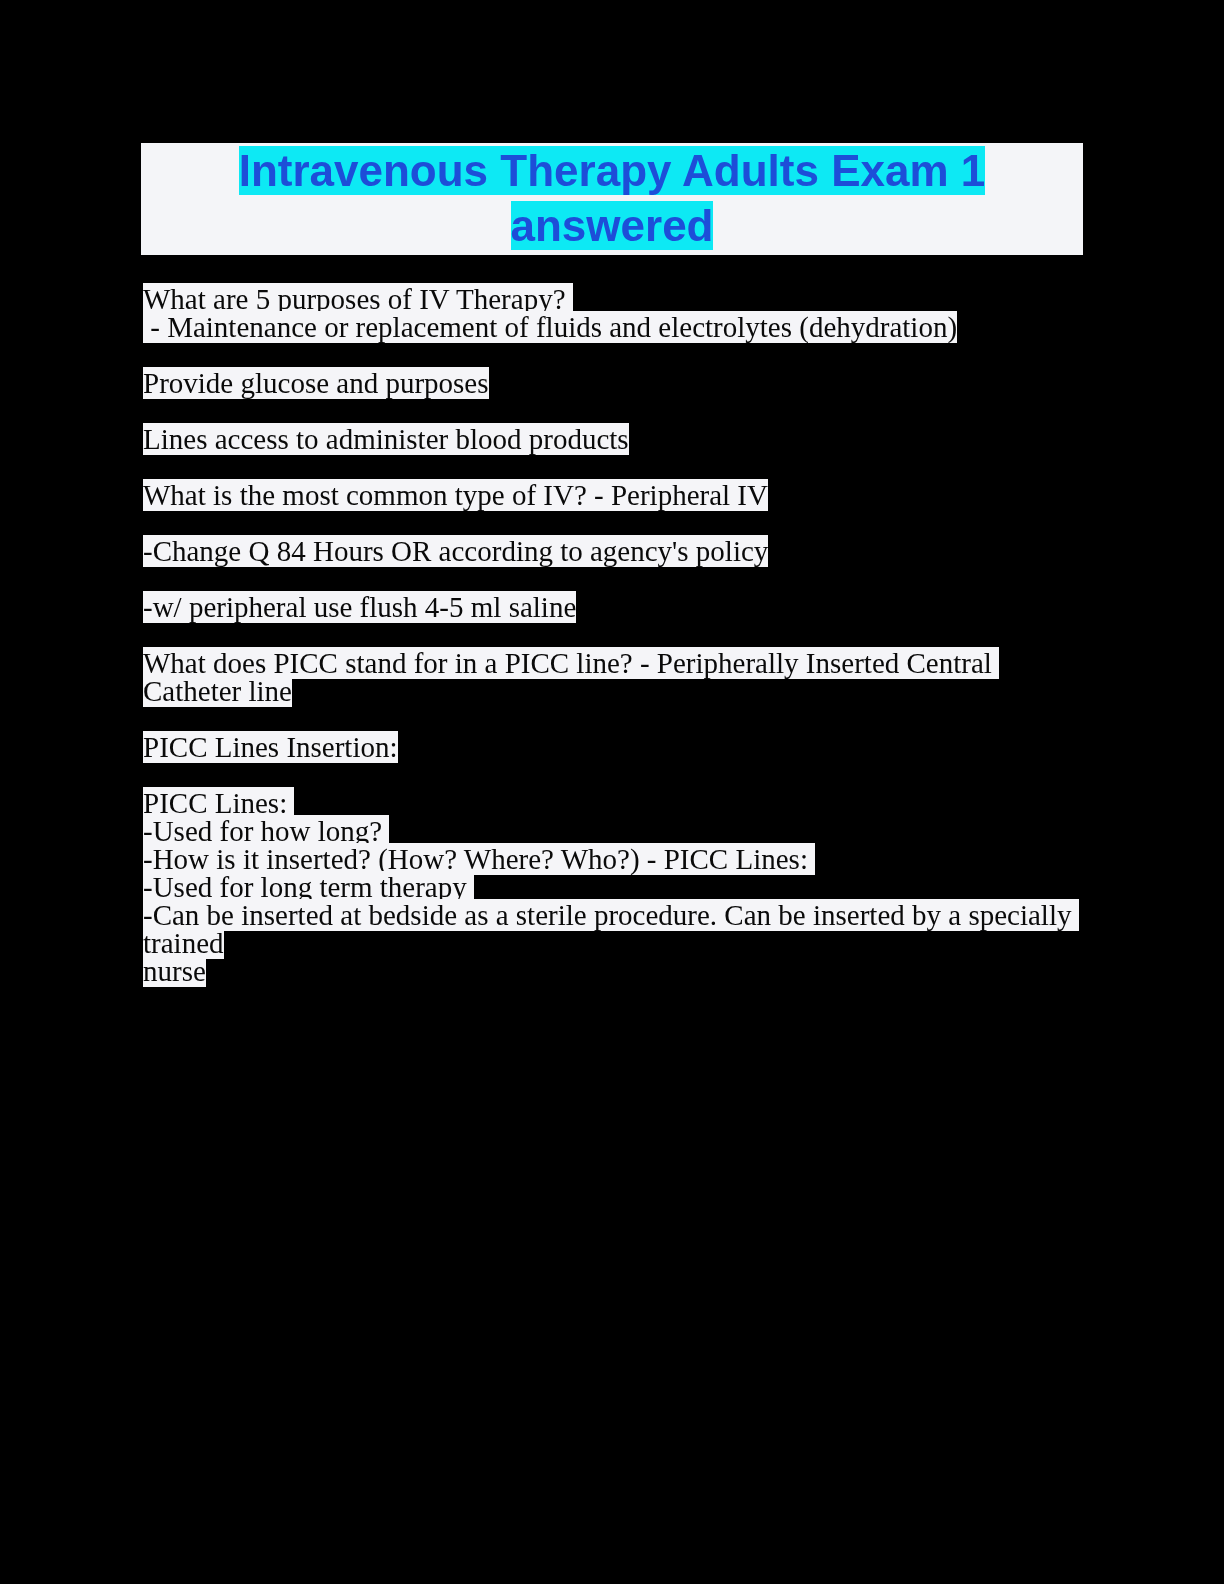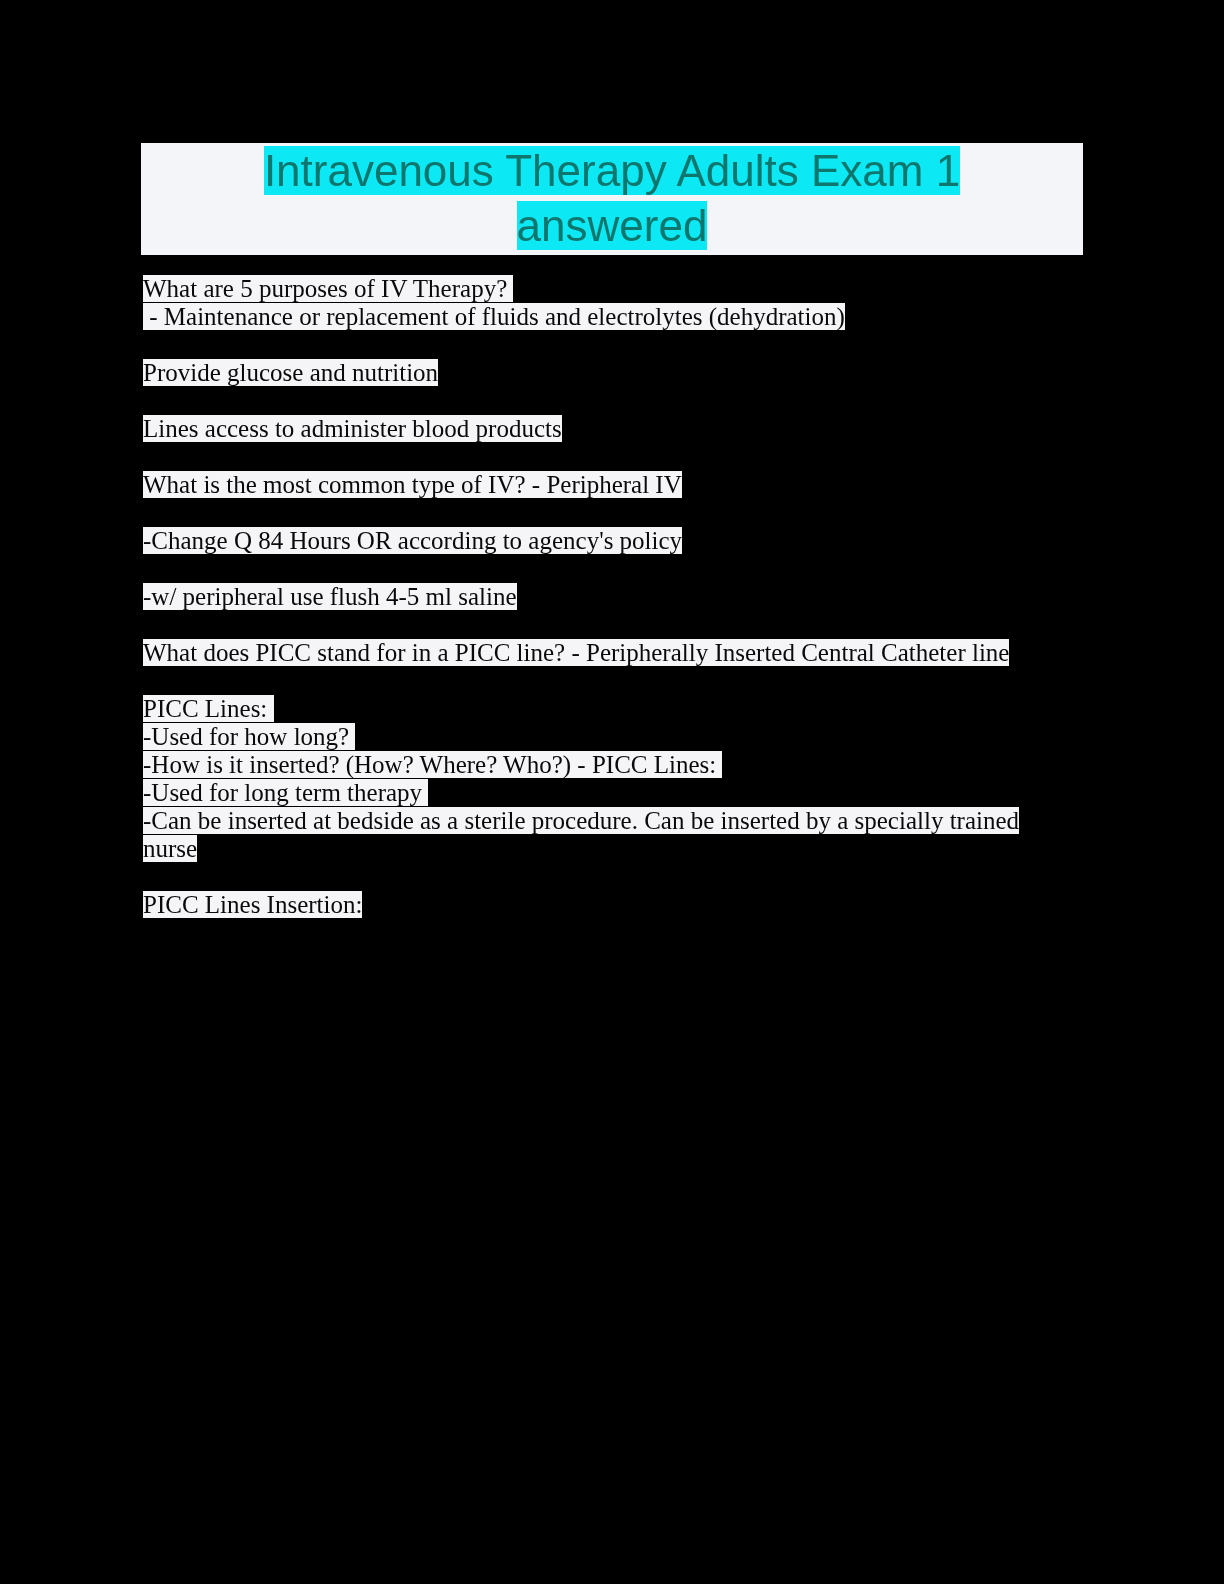--- a/index.html
+++ b/index.html
@@ -19,37 +19,37 @@
     left: 141px;
     top: 143px;
     width: 942px;
     height: 112px;
     background: #f4f5f8;
   }
   .title {
     margin: 0;
     text-align: center;
     font-family: "Liberation Sans", sans-serif;
-    font-weight: 400;
+    font-weight: 700;
     font-size: 44px;
     line-height: 55px;
-    color: #0f766e;
+    color: #1d4ed8;
     letter-spacing: 0;
   }
   .title-hl {
     background: #0de9f4;
     white-space: pre-line;
   }
   .doc {
     position: absolute;
     left: 143px;
-    top: 275px;
+    top: 285px;
     width: 941px;
     font-family: "Liberation Serif", serif;
-    font-size: 25px;
+    font-size: 29px;
     line-height: 28px;
     color: #0a0a0a;
   }
   .para {
     margin: 0 0 28px 0;
     padding: 0;
   }
   .hl {
     background: #f5f5f8;
     white-space: pre-wrap;
@@ -61,28 +61,28 @@
 <div class="page">
 
   <header class="titlebox">
     <h1 class="title"><span class="title-hl">Intravenous Therapy Adults Exam 1
 answered</span></h1>
   </header>
 
   <main class="doc">
     <p class="para"><span class="hl">What are 5 purposes of IV Therapy? 
  - Maintenance or replacement of fluids and electrolytes (dehydration)</span></p>
-    <p class="para"><span class="hl">Provide glucose and nutrition</span></p>
+    <p class="para"><span class="hl">Provide glucose and purposes</span></p>
     <p class="para"><span class="hl">Lines access to administer blood products</span></p>
     <p class="para"><span class="hl">What is the most common type of IV? - Peripheral IV</span></p>
     <p class="para"><span class="hl">-Change Q 84 Hours OR according to agency's policy</span></p>
     <p class="para"><span class="hl">-w/ peripheral use flush 4-5 ml saline</span></p>
     <p class="para"><span class="hl">What does PICC stand for in a PICC line? - Peripherally Inserted Central Catheter line</span></p>
+    <p class="para"><span class="hl">PICC Lines Insertion:</span></p>
     <p class="para"><span class="hl">PICC Lines: 
 -Used for how long? 
 -How is it inserted? (How? Where? Who?) - PICC Lines: 
 -Used for long term therapy 
 -Can be inserted at bedside as a sterile procedure. Can be inserted by a specially trained
 nurse</span></p>
-    <p class="para"><span class="hl">PICC Lines Insertion:</span></p>
   </main>
 
 </div>
 
 </body></html>

